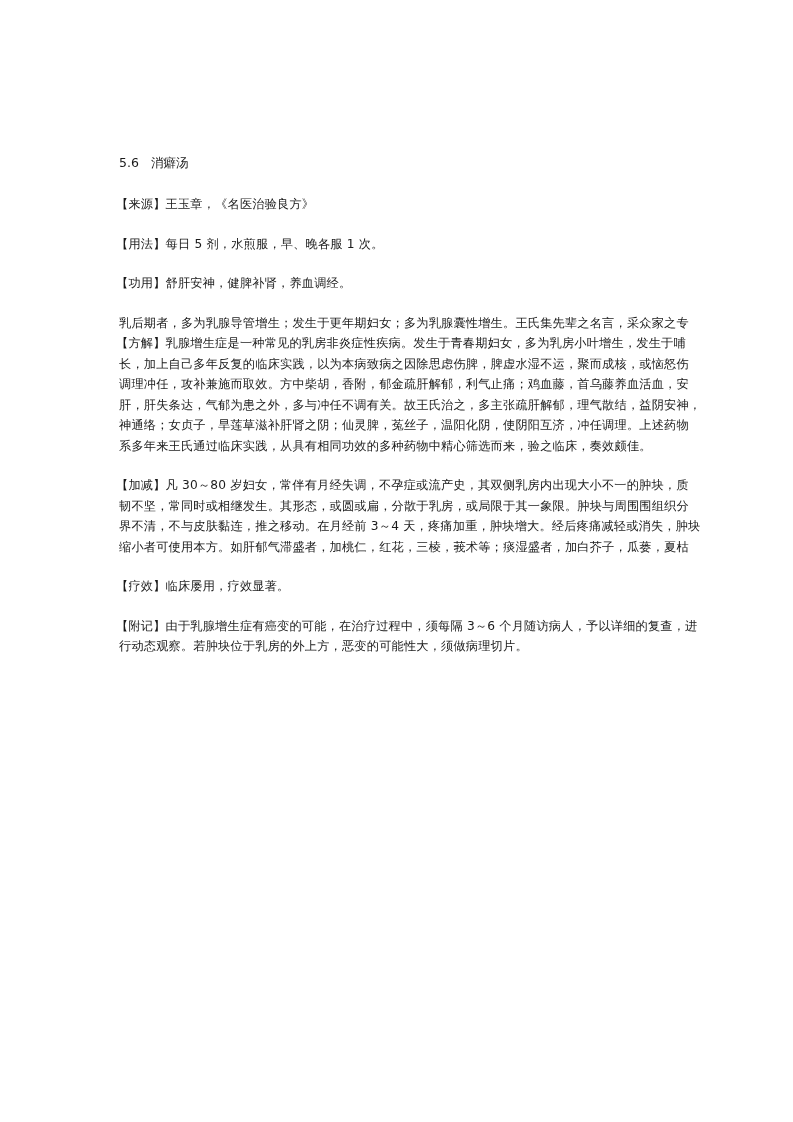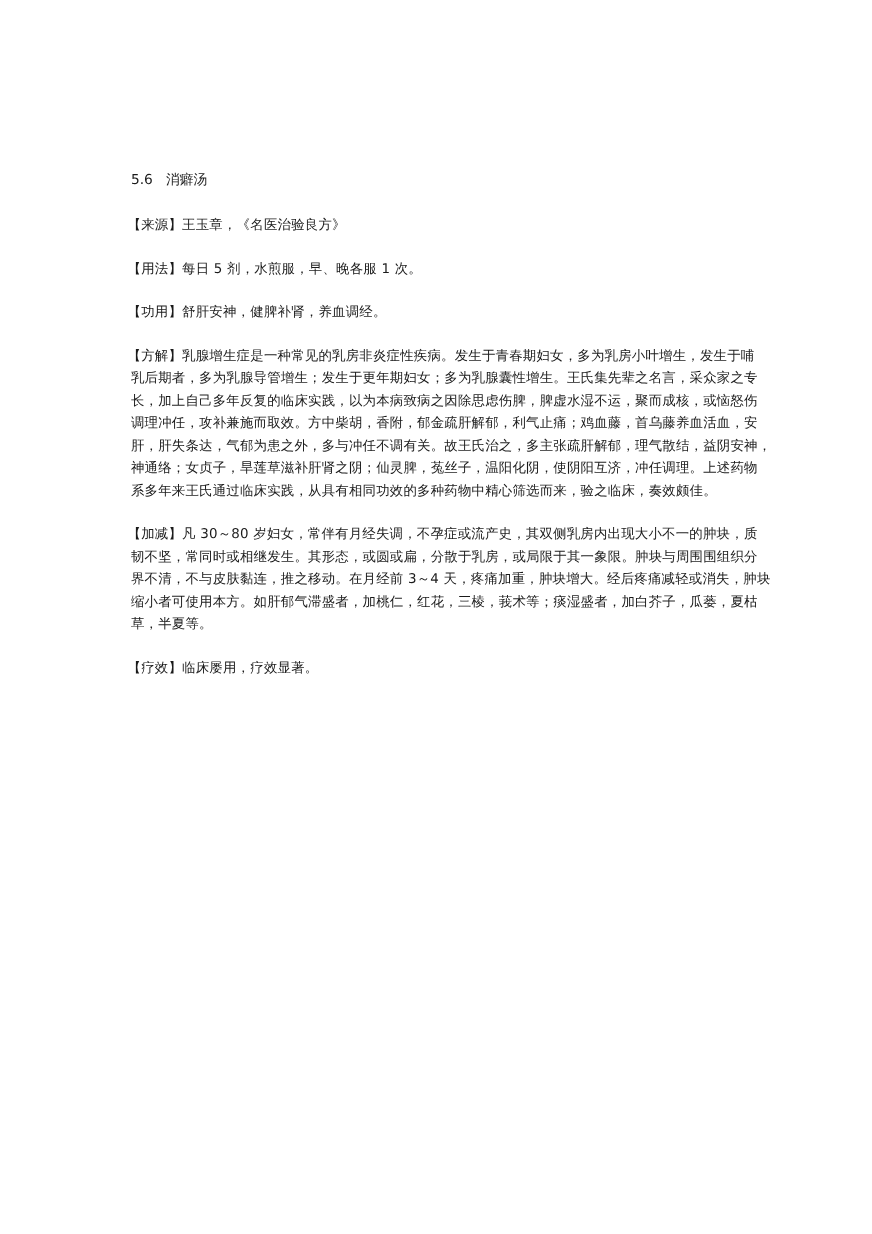--- a/index.html
+++ b/index.html
@@ -27,35 +27,38 @@
 
   <div class="sec">
     <span class="line"><span class="lab">【用法】</span><span>每日 5 剂，水煎服，早、晚各服 1 次。</span></span>
   </div>
 
   <div class="sec">
     <span class="line"><span class="lab">【功用】</span><span>舒肝安神，健脾补肾，养血调经。</span></span>
   </div>
 
   <div class="sec">
+    <span class="line">乳后期者，多为乳腺导管增生；发生于更年期妇女；多为乳腺囊性增生。王氏集先辈之名言，采众家之专</span>
     <span class="line"><span class="lab">【方解】</span><span>乳腺增生症是一种常见的乳房非炎症性疾病。发生于青春期妇女，多为乳房小叶增生，发生于哺</span></span>
-    <span class="line">乳后期者，多为乳腺导管增生；发生于更年期妇女；多为乳腺囊性增生。王氏集先辈之名言，采众家之专</span>
     <span class="line">长，加上自己多年反复的临床实践，以为本病致病之因除思虑伤脾，脾虚水湿不运，聚而成核，或恼怒伤</span>
     <span class="line">调理冲任，攻补兼施而取效。方中柴胡，香附，郁金疏肝解郁，利气止痛；鸡血藤，首乌藤养血活血，安</span>
     <span class="line">肝，肝失条达，气郁为患之外，多与冲任不调有关。故王氏治之，多主张疏肝解郁，理气散结，益阴安神，</span>
     <span class="line">神通络；女贞子，旱莲草滋补肝肾之阴；仙灵脾，菟丝子，温阳化阴，使阴阳互济，冲任调理。上述药物</span>
     <span class="line">系多年来王氏通过临床实践，从具有相同功效的多种药物中精心筛选而来，验之临床，奏效颇佳。</span>
   </div>
 
 
   <div class="sec">
     <span class="line"><span class="lab">【加减】</span><span>凡 30～80 岁妇女，常伴有月经失调，不孕症或流产史，其双侧乳房内出现大小不一的肿块，质</span></span>
     <span class="line">韧不坚，常同时或相继发生。其形态，或圆或扁，分散于乳房，或局限于其一象限。肿块与周围围组织分</span>
     <span class="line">界不清，不与皮肤黏连，推之移动。在月经前 3～4 天，疼痛加重，肿块增大。经后疼痛减轻或消失，肿块</span>
     <span class="line">缩小者可使用本方。如肝郁气滞盛者，加桃仁，红花，三棱，莪术等；痰湿盛者，加白芥子，瓜蒌，夏枯</span>
-    <span class="line">草，半夏等。</span>
   </div>
 
   <div class="sec">
     <span class="line"><span class="lab">【疗效】</span><span>临床屡用，疗效显著。</span></span>
   </div>
 
+  <div class="sec">
+    <span class="line"><span class="lab">【附记】</span><span>由于乳腺增生症有癌变的可能，在治疗过程中，须每隔 3～6 个月随访病人，予以详细的复查，进</span></span>
+    <span class="line">行动态观察。若肿块位于乳房的外上方，恶变的可能性大，须做病理切片。</span>
+  </div>
 </div>
 
 </body></html>

